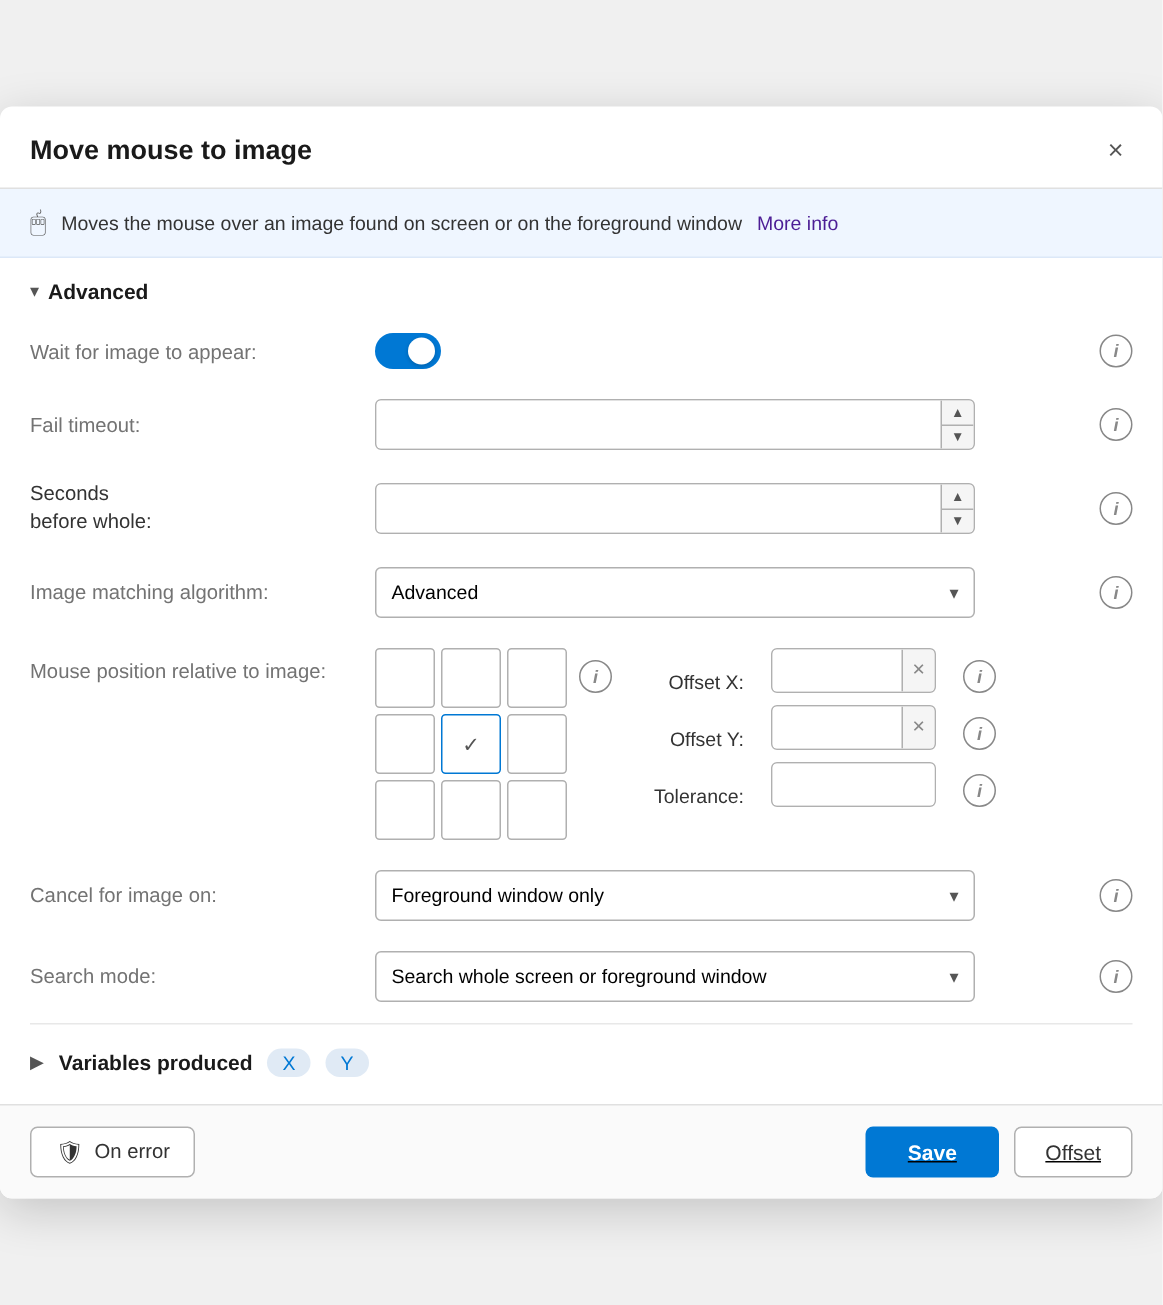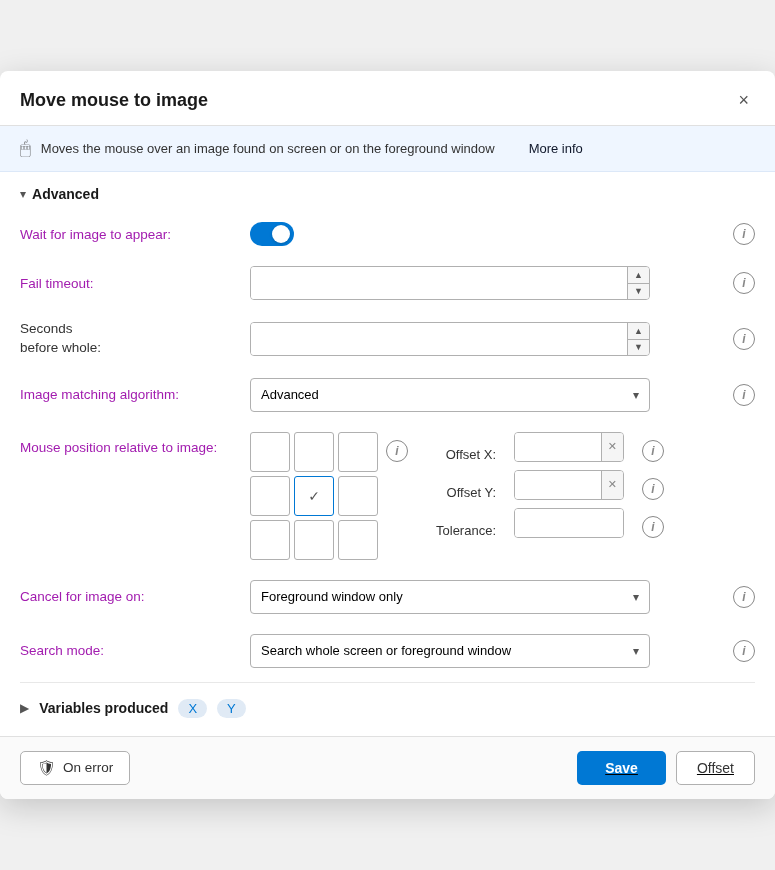--- a/index.html
+++ b/index.html
@@ -47,21 +47,21 @@
       background: #eff6ff;
       padding: 12px 20px;
       display: flex;
       align-items: center;
       gap: 10px;
       font-size: 13px;
       color: #333;
       border-bottom: 1px solid #dce8f8;
     }
     .info-banner-icon { font-size: 18px; color: #555; flex-shrink: 0; }
-    .info-banner a { color: #0f172a; text-decoration: none; margin-left: 24px; }
+    .info-banner a { color: #4c1d95; text-decoration: none; }
     .dialog-body {
       padding: 0 20px 10px 20px;
       overflow-y: auto;
       flex: 1;
     }
     .section-header {
       display: flex;
       align-items: center;
       gap: 6px;
       padding: 14px 0 10px 0;
@@ -75,21 +75,21 @@
       color: #1a1a1a;
     }
     .form-row {
       display: flex;
       align-items: center;
       padding: 10px 0;
       gap: 10px;
     }
     .form-label {
       min-width: 220px;
-      color: #a21caf;
+      color: #737373;
       font-size: 13.5px;
       flex-shrink: 0;
     }
     .form-label-multiline {
       min-width: 220px;
       color: #333;
       font-size: 13.5px;
       flex-shrink: 0;
       line-height: 1.4;
     }

